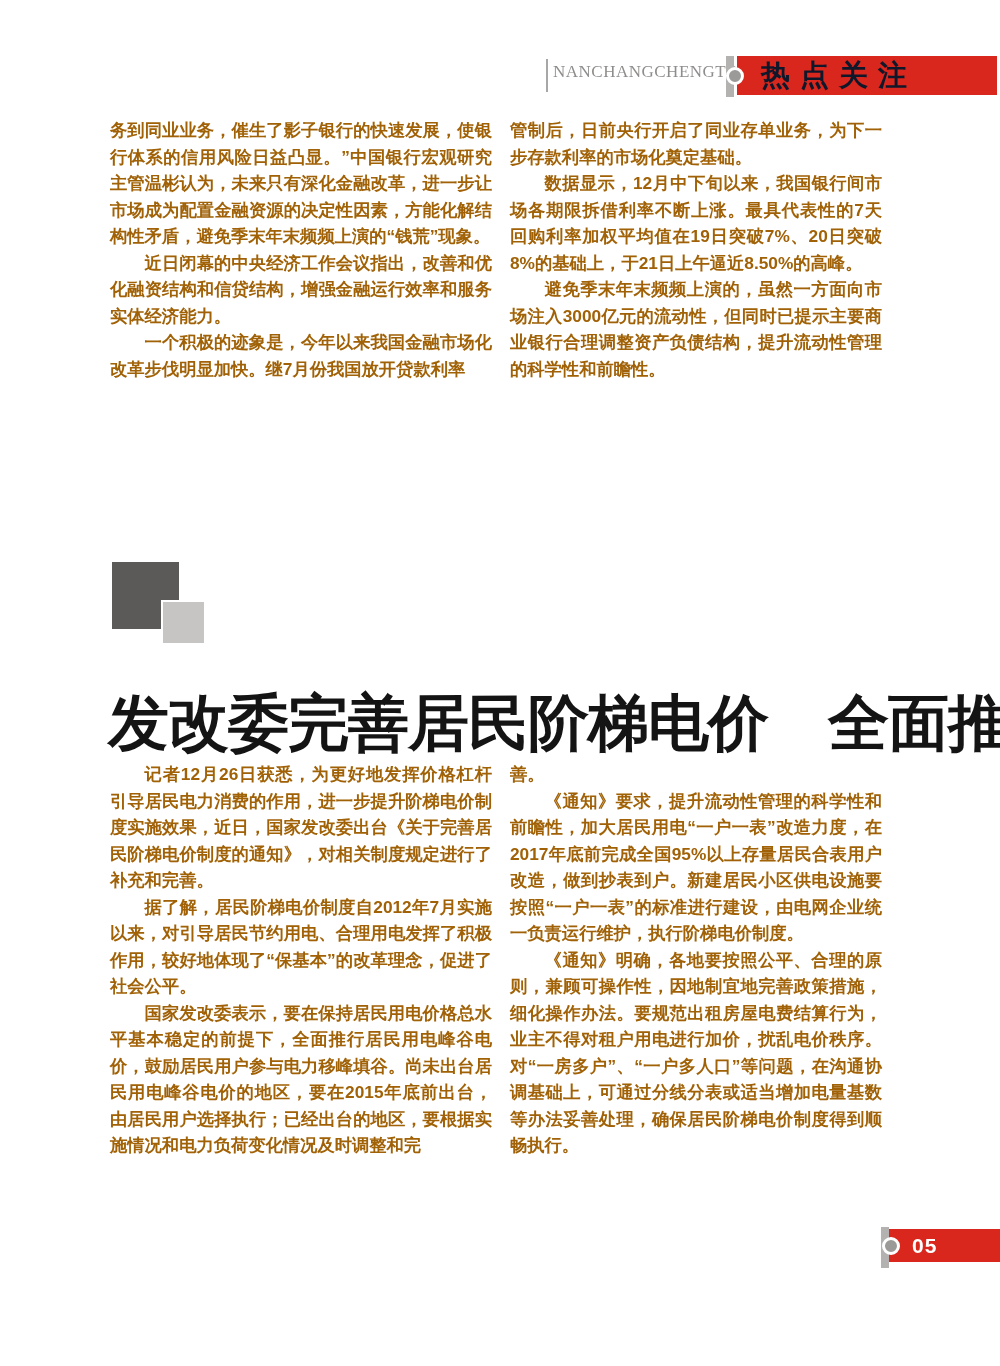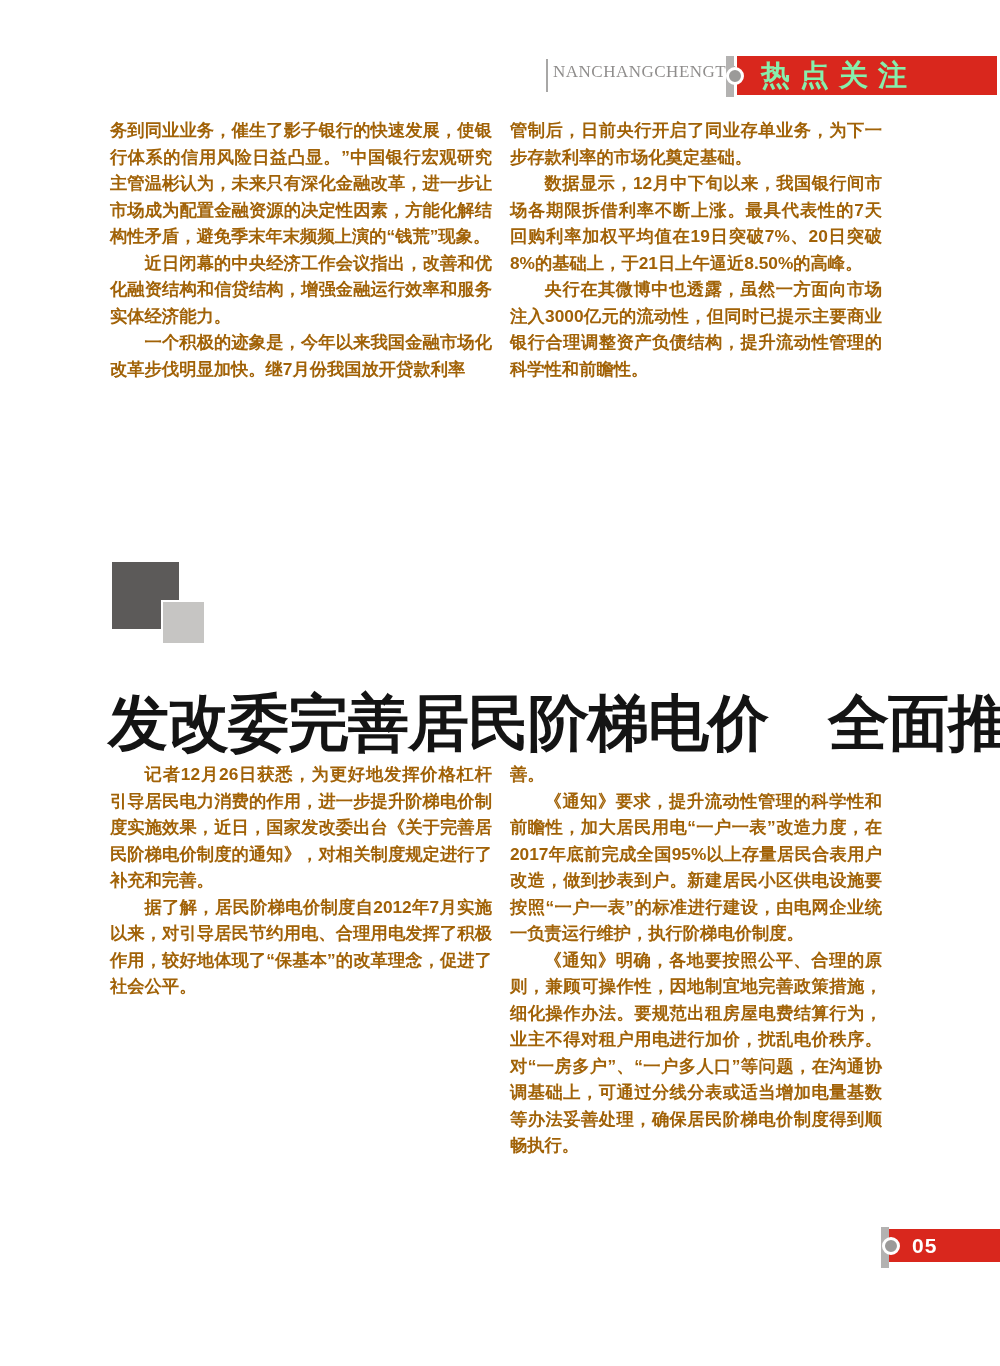--- a/index.html
+++ b/index.html
@@ -26,21 +26,21 @@
   .header-bar {
     position: absolute; left: 726px; top: 56px;
     width: 8px; height: 41px; background: #b3b2b1;
   }
   .header-banner {
     position: absolute; left: 737px; top: 56px;
     width: 260px; height: 39px; background: #d9271d;
   }
   .header-banner .banner-label {
     display: block; padding-left: 24px; line-height: 39px;
-    color: #86efac; font-weight: bold; font-size: 29px; letter-spacing: 10px;
+    color: #0f172a; font-weight: bold; font-size: 29px; letter-spacing: 10px;
     white-space: nowrap;
   }
   .header-circle {
     position: absolute; left: 726px; top: 67px;
     width: 12px; height: 12px; border-radius: 50%;
     background: #9b9a99; border: 3px solid #ffffff; z-index: 3;
   }
 
   
   .col {
@@ -109,31 +109,32 @@
 
   <div class="col col-top-left">
     <p>务到同业业务，催生了影子银行的快速发展，使银行体系的信用风险日益凸显。”中国银行宏观研究主管温彬认为，未来只有深化金融改革，进一步让市场成为配置金融资源的决定性因素，方能化解结构性矛盾，避免季末年末频频上演的“钱荒”现象。</p>
     <p class="indent">近日闭幕的中央经济工作会议指出，改善和优化融资结构和信贷结构，增强金融运行效率和服务实体经济能力。</p>
     <p class="indent">一个积极的迹象是，今年以来我国金融市场化改革步伐明显加快。继7月份我国放开贷款利率</p>
   </div>
 
   <div class="col col-top-right">
     <p>管制后，日前央行开启了同业存单业务，为下一步存款利率的市场化奠定基础。</p>
     <p class="indent">数据显示，12月中下旬以来，我国银行间市场各期限拆借利率不断上涨。最具代表性的7天回购利率加权平均值在19日突破7%、20日突破8%的基础上，于21日上午逼近8.50%的高峰。</p>
-    <p class="indent">央行在其微博中也透露，虽然一方面向市场注入3000亿元的流动性，但同时已提示主要商业银行合理调整资产负债结构，提升流动性管理的科学性和前瞻性。</p>
+    <p class="indent">避免季末年末频频上演的，虽然一方面向市场注入3000亿元的流动性，但同时已提示主要商业银行合理调整资产负债结构，提升流动性管理的科学性和前瞻性。</p>
   </div>
 
   <div class="sq-dark"></div>
   <div class="sq-light"></div>
 
   <div class="headline">发改委完善居民阶梯电价　全面推行峰谷电价</div>
 
   <div class="col col-feat-left">
     <p class="indent">记者12月26日获悉，为更好地发挥价格杠杆引导居民电力消费的作用，进一步提升阶梯电价制度实施效果，近日，国家发改委出台《关于完善居民阶梯电价制度的通知》，对相关制度规定进行了补充和完善。</p>
     <p class="indent">据了解，居民阶梯电价制度自2012年7月实施以来，对引导居民节约用电、合理用电发挥了积极作用，较好地体现了“保基本”的改革理念，促进了社会公平。</p>
+    <p class="indent">国家发改委表示，要在保持居民用电价格总水平基本稳定的前提下，全面推行居民用电峰谷电价，鼓励居民用户参与电力移峰填谷。尚未出台居民用电峰谷电价的地区，要在2015年底前出台，由居民用户选择执行；已经出台的地区，要根据实施情况和电力负荷变化情况及时调整和完</p>
   </div>
 
   <div class="col col-feat-right">
     <p>善。</p>
     <p class="indent">《通知》要求，提升流动性管理的科学性和前瞻性，加大居民用电“一户一表”改造力度，在2017年底前完成全国95%以上存量居民合表用户改造，做到抄表到户。新建居民小区供电设施要按照“一户一表”的标准进行建设，由电网企业统一负责运行维护，执行阶梯电价制度。</p>
     <p class="indent">《通知》明确，各地要按照公平、合理的原则，兼顾可操作性，因地制宜地完善政策措施，细化操作办法。要规范出租房屋电费结算行为，业主不得对租户用电进行加价，扰乱电价秩序。对“一房多户”、“一户多人口”等问题，在沟通协调基础上，可通过分线分表或适当增加电量基数等办法妥善处理，确保居民阶梯电价制度得到顺畅执行。</p>
   </div>
 
   <div class="footer-bar"></div>
   <div class="footer-red">

